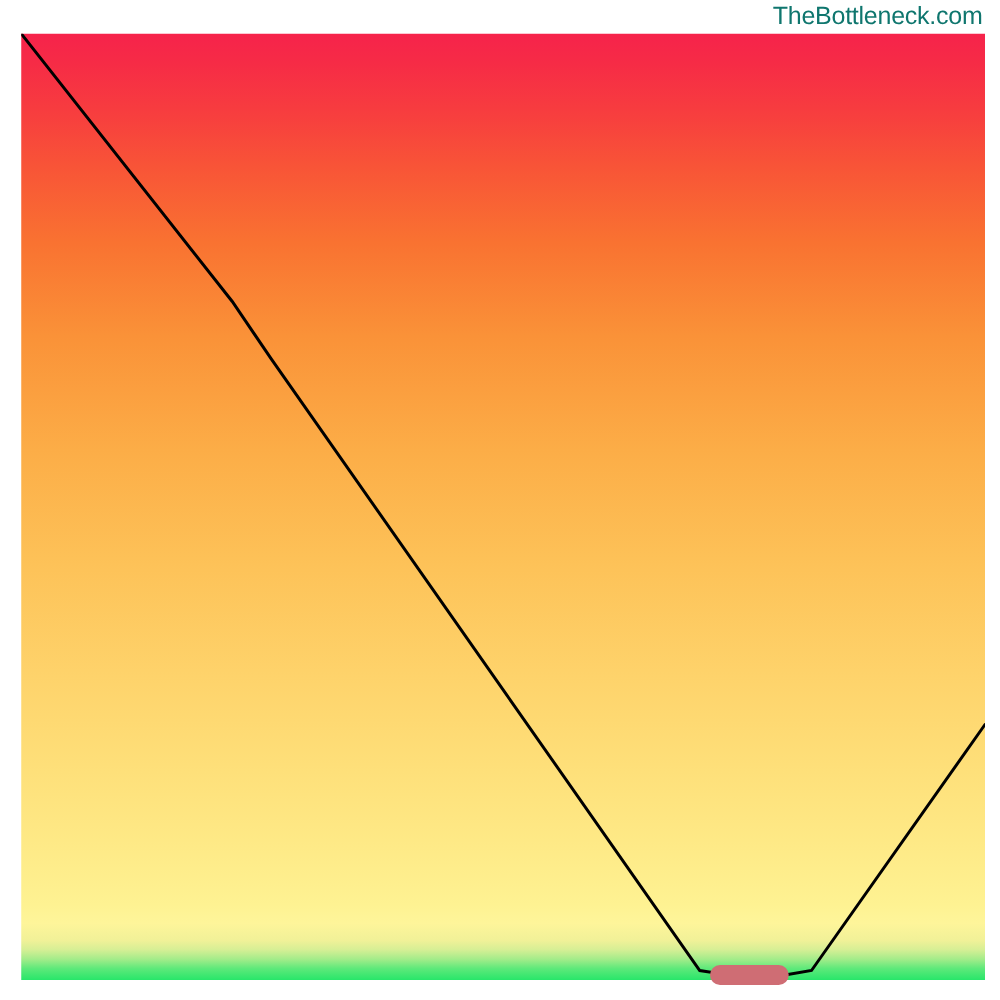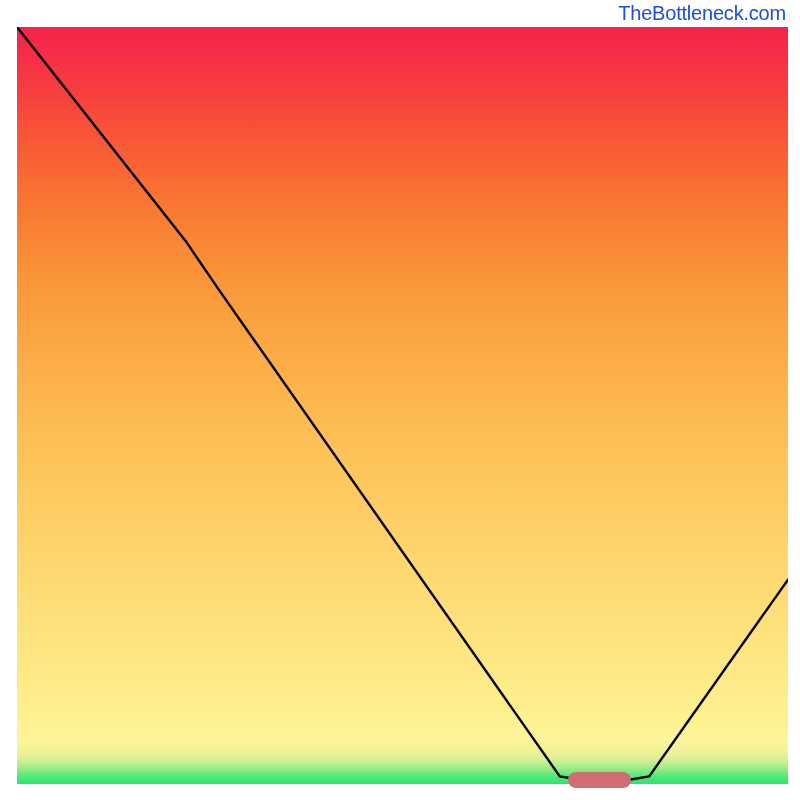--- a/index.html
+++ b/index.html
@@ -8,21 +8,21 @@
     height: 800px;
     background: #fff;
     font-family: Arial, sans-serif;
     position: relative;
   }
   .watermark {
     position: absolute;
     top: 2px;
     right: 14px;
     font-size: 20px;
-    color: #1d4ed8;
+    color: #0f766e;
     font-weight: 500;
     letter-spacing: -0.2px;
   }
   .plot {
     position: absolute;
     left: 17px;
     top: 27px;
     width: 771px;
     height: 757px;
   }

